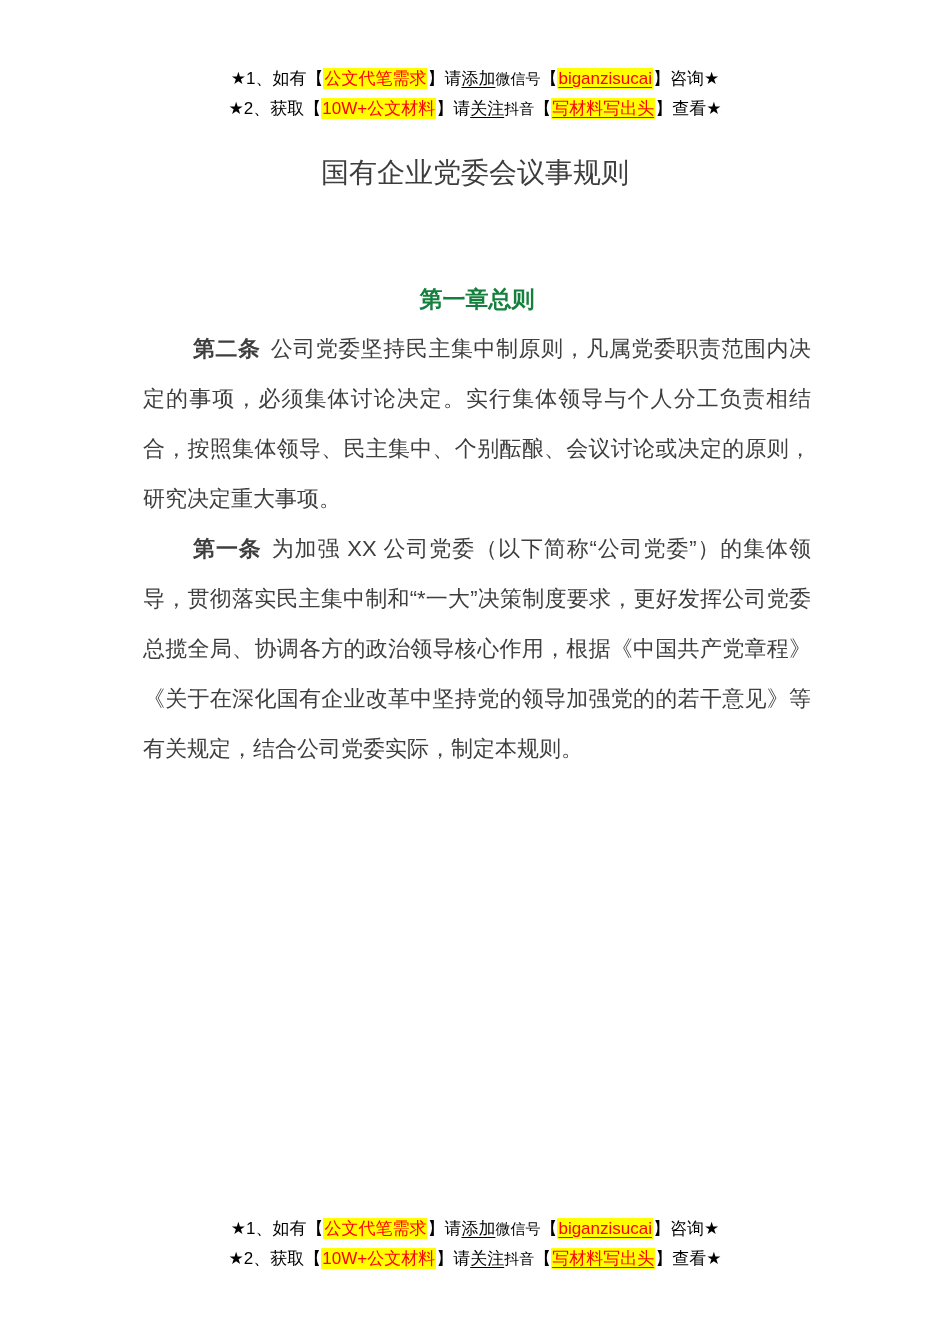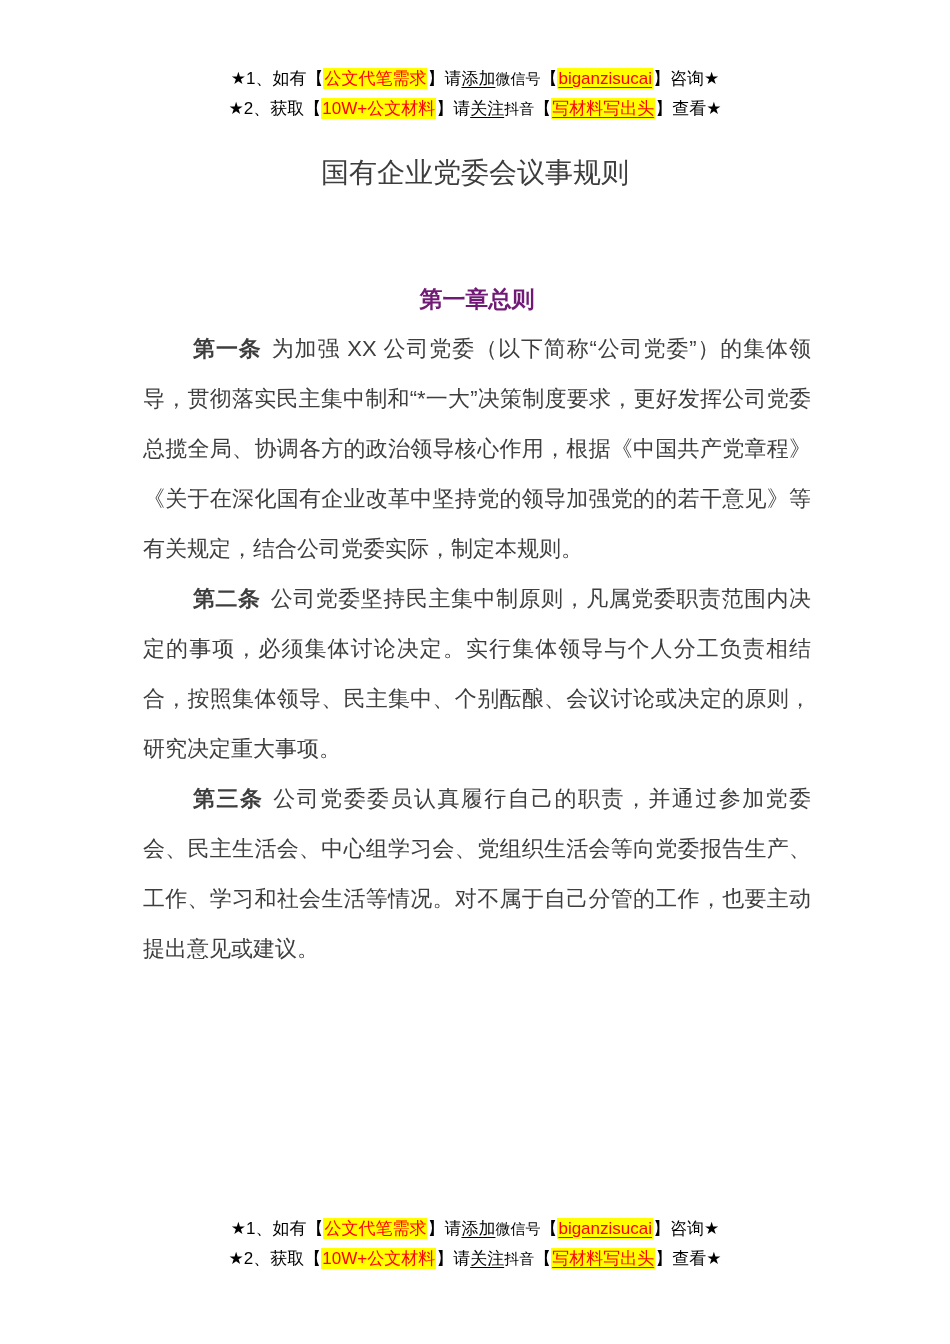--- a/index.html
+++ b/index.html
@@ -57,21 +57,21 @@
     width: 668px;
     color: #3e3e3e;
     font-size: 22px;
     line-height: 50px;
   }
   .chapter {
     margin: 0;
     text-align: center;
     font-size: 23px;
     font-weight: 700;
-    color: #701a75;
+    color: #15803d;
     line-height: 50px;
   }
   .chapter.spaced { margin-top: 50px; }
   .para {
     margin: 0;
     text-align: justify;
     text-indent: 50px;
   }
   .lead {
     font-weight: 700;
@@ -87,25 +87,24 @@
     <div class="banner-line"><span class="seg">★1、如有【</span><span class="seg hl">公文代笔需求</span><span class="seg">】请</span><span class="seg u">添加</span><span class="seg sm">微信号</span><span class="seg">【</span><span class="seg hl u">biganzisucai</span><span class="seg">】咨询★</span></div>
     <div class="banner-line"><span class="seg">★2、获取【</span><span class="seg hl">10W+公文材料</span><span class="seg">】请</span><span class="seg u">关注</span><span class="seg sm">抖音</span><span class="seg">【</span><span class="seg hl u">写材料写出头</span><span class="seg">】查看★</span></div>
   </div>
 
   <h1 class="doc-title">国有企业党委会议事规则</h1>
 
   <div class="content">
 
     <h2 class="chapter">第一章总则</h2>
 
+    <p class="para"><strong class="lead">第二条</strong><span>公司党委坚持民主集中制原则，凡属党委职责范围内决定的事项，必须集体讨论决定。实行集体领导与个人分工负责相结合，按照集体领导、民主集中、个别酝酿、会议讨论或决定的原则，研究决定重大事项。</span></p>
+
     <p class="para"><strong class="lead">第一条</strong><span>为加强 XX 公司党委（以下简称“公司党委”）的集体领导，贯彻落实民主集中制和“*一大”决策制度要求，更好发挥公司党委总揽全局、协调各方的政治领导核心作用，根据《中国共产党章程》《关于在深化国有企业改革中坚持党的领导加强党的的若干意见》等有关规定，结合公司党委实际，制定本规则。</span></p>
 
-    <p class="para"><strong class="lead">第二条</strong><span>公司党委坚持民主集中制原则，凡属党委职责范围内决定的事项，必须集体讨论决定。实行集体领导与个人分工负责相结合，按照集体领导、民主集中、个别酝酿、会议讨论或决定的原则，研究决定重大事项。</span></p>
-
-    <p class="para"><strong class="lead">第三条</strong><span>公司党委委员认真履行自己的职责，并通过参加党委会、民主生活会、中心组学习会、党组织生活会等向党委报告生产、工作、学习和社会生活等情况。对不属于自己分管的工作，也要主动提出意见或建议。</span></p>
 
 
 
   </div>
 
   <div class="banner banner-bottom">
     <div class="banner-line"><span class="seg">★1、如有【</span><span class="seg hl">公文代笔需求</span><span class="seg">】请</span><span class="seg u">添加</span><span class="seg sm">微信号</span><span class="seg">【</span><span class="seg hl u">biganzisucai</span><span class="seg">】咨询★</span></div>
     <div class="banner-line"><span class="seg">★2、获取【</span><span class="seg hl">10W+公文材料</span><span class="seg">】请</span><span class="seg u">关注</span><span class="seg sm">抖音</span><span class="seg">【</span><span class="seg hl u">写材料写出头</span><span class="seg">】查看★</span></div>
   </div>
 

